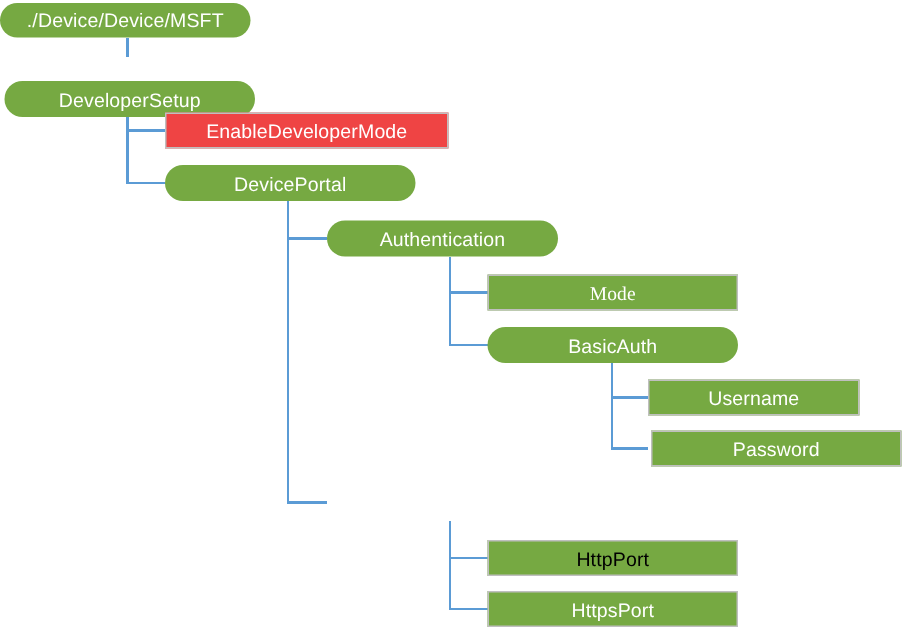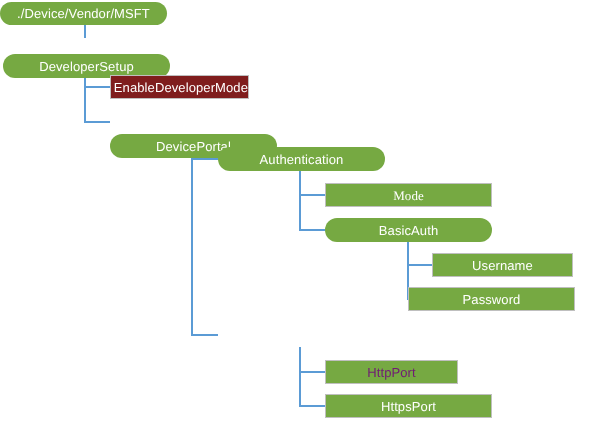--- a/index.html
+++ b/index.html
@@ -66,45 +66,45 @@
       <path d="M 192 134 L 192 159 L 218 159" fill="none" stroke="#5b9bd5" stroke-width="1.6" shape-rendering="crispEdges"></path>
       <path d="M 192 134 L 192 335 L 218 335" fill="none" stroke="#5b9bd5" stroke-width="1.6" shape-rendering="crispEdges"></path>
       <path d="M 300 171 L 300 195 L 325 195" fill="none" stroke="#5b9bd5" stroke-width="1.6" shape-rendering="crispEdges"></path>
       <path d="M 300 171 L 300 230 L 325 230" fill="none" stroke="#5b9bd5" stroke-width="1.6" shape-rendering="crispEdges"></path>
       <path d="M 408 242 L 408 265 L 432 265" fill="none" stroke="#5b9bd5" stroke-width="1.6" shape-rendering="crispEdges"></path>
       <path d="M 408 242 L 408 299 L 432 299" fill="none" stroke="#5b9bd5" stroke-width="1.6" shape-rendering="crispEdges"></path>
       <path d="M 300 347 L 300 372 L 325 372" fill="none" stroke="#5b9bd5" stroke-width="1.6" shape-rendering="crispEdges"></path>
       <path d="M 300 347 L 300 406 L 325 406" fill="none" stroke="#5b9bd5" stroke-width="1.6" shape-rendering="crispEdges"></path>
     </svg>
 <div class="node stadium" style="left: 0px; top: 2px; width: 167px; height: 23px; background: rgb(118, 169, 66); color: rgb(255, 255, 255);">
-      <span class="node-label">./Device/Vendor/MSFT</span>
+      <span class="node-label">./Device/Device/MSFT</span>
     </div>
     <div class="node stadium" style="left: 3px; top: 38px; width: 167px; height: 24px; background: rgb(118, 169, 66); color: rgb(255, 255, 255); margin-top: 16px;">
       <span class="node-label">DeveloperSetup</span>
     </div>
-    <div class="node rect" style="left: 110px; top: 75px; width: 139px; height: 24px; background: #7f1d1d; color: rgb(255, 255, 255); border-color: rgb(191, 191, 191); justify-content: flex-end;">
+    <div class="node rect" style="left: 110px; top: 75px; width: 189px; height: 24px; background: #ef4444; color: rgb(255, 255, 255); border-color: rgb(191, 191, 191);">
       <span class="node-label">EnableDeveloperMode</span>
     </div>
-    <div class="node stadium" style="left: 110px; top: 110px; width: 167px; height: 24px; background: rgb(118, 169, 66); color: rgb(255, 255, 255); margin-top: 24px;">
+    <div class="node stadium" style="left: 110px; top: 110px; width: 167px; height: 24px; background: rgb(118, 169, 66); color: rgb(255, 255, 255);">
       <span class="node-label">DevicePortal</span>
     </div>
-    <div class="node stadium" style="left: 218px; top: 147px; width: 167px; height: 24px; background: rgb(118, 169, 66); color: rgb(255, 255, 255);">
+    <div class="node stadium" style="left: 218px; top: 147px; width: 154px; height: 24px; background: rgb(118, 169, 66); color: rgb(255, 255, 255);">
       <span class="node-label">Authentication</span>
     </div>
     <div class="node rect" style="left: 325px; top: 183px; width: 167px; height: 24px; background: rgb(118, 169, 66); color: rgb(255, 255, 255); border-color: rgb(191, 191, 191); font-family: Liberation Serif, serif;">
       <span class="node-label">Mode</span>
     </div>
     <div class="node stadium" style="left: 325px; top: 218px; width: 167px; height: 24px; background: rgb(118, 169, 66); color: rgb(255, 255, 255); border-radius: 12px;">
       <span class="node-label">BasicAuth</span>
     </div>
     <div class="node rect" style="left: 432px; top: 253px; width: 141px; height: 24px; background: rgb(118, 169, 66); color: rgb(255, 255, 255); border-color: rgb(191, 191, 191);">
       <span class="node-label">Username</span>
     </div>
-    <div class="node rect" style="left: 408px; top: 287px; width: 167px; height: 24px; background: rgb(118, 169, 66); color: rgb(255, 255, 255); border-color: rgb(191, 191, 191);">
+    <div class="node rect" style="left: 434px; top: 287px; width: 167px; height: 24px; background: rgb(118, 169, 66); color: rgb(255, 255, 255); border-color: rgb(191, 191, 191);">
       <span class="node-label">Password</span>
     </div>
-    <div class="node rect" style="left: 325px; top: 360px; width: 133px; height: 24px; background: rgb(118, 169, 66); color: #701a75; border-color: rgb(191, 191, 191);">
+    <div class="node rect" style="left: 325px; top: 360px; width: 167px; height: 24px; background: rgb(118, 169, 66); color: #000000; border-color: rgb(191, 191, 191);">
       <span class="node-label">HttpPort</span>
     </div>
     <div class="node rect" style="left: 325px; top: 394px; width: 167px; height: 24px; background: rgb(118, 169, 66); color: rgb(255, 255, 255); border-color: rgb(191, 191, 191);">
       <span class="node-label">HttpsPort</span>
     </div>
   </div>
 
 </body></html>

